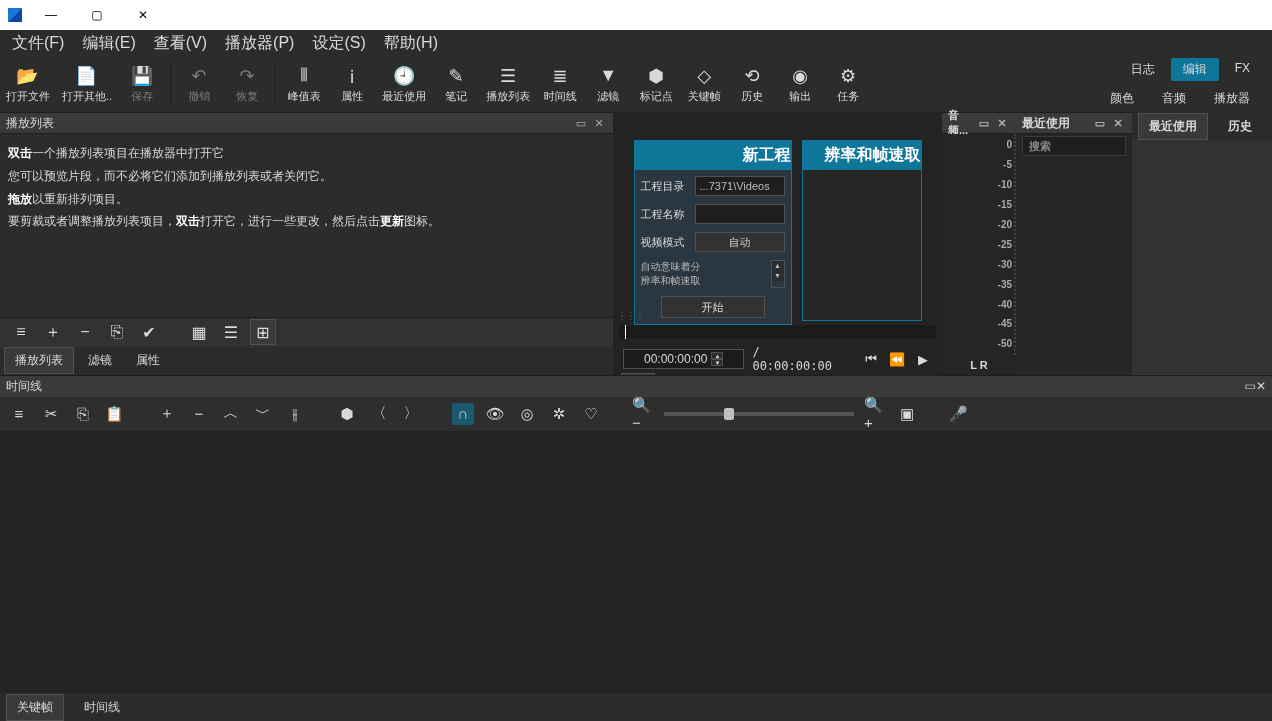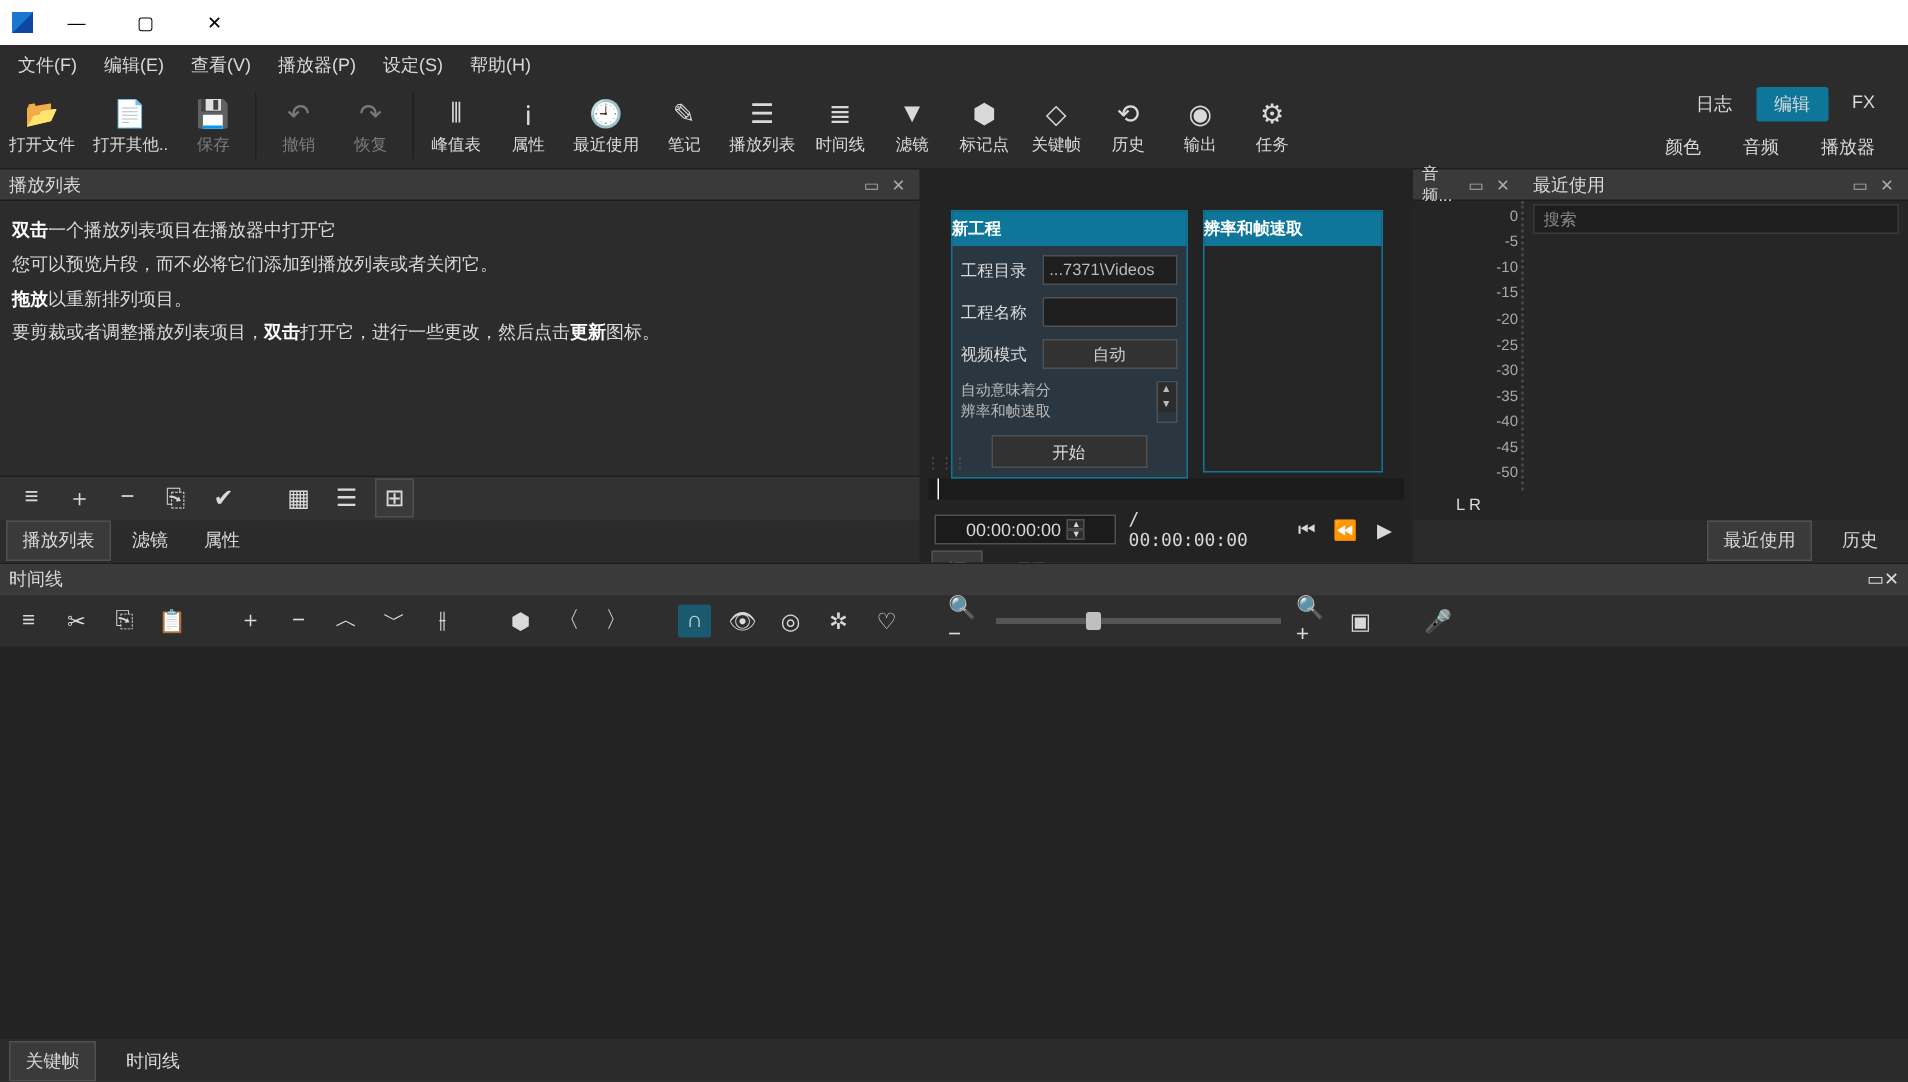--- a/index.html
+++ b/index.html
@@ -3,21 +3,21 @@
 <meta charset="utf-8">
 <style>
   * { margin: 0; padding: 0; box-sizing: border-box; font-family: "Microsoft YaHei", "Segoe UI", sans-serif; }
   body { background: #323232; color: #d9d9d9; font-size: 12px; overflow: hidden; }
   .window { width: 1272px; height: 721px; display: flex; flex-direction: column; background: #323232; }
   .titlebar { height: 30px; background: #fff; color: #000; display: flex; align-items: center; padding: 0 8px; }
   .titlebar .logo { width: 14px; height: 14px; background: linear-gradient(135deg,#1976d2 50%,#0d47a1 50%); margin-right:6px; }
   .titlebar .title { flex: 1; font-size: 12px; }
   .titlebar .winbtn { width: 46px; height: 30px; display:flex;align-items:center;justify-content:center; font-size:12px;}
   .menubar { height: 26px; background: #2c2c2c; display: flex; align-items: center; padding: 0 4px; gap: 2px;}
-  .menubar .item { padding: 20px 8px; font-size: 12px;}
+  .menubar .item { padding: 20px 8px; font-size: 16px;}
   .toolbar { height: 56px; background: #2c2c2c; display: flex; align-items: center;}
   .tbtn { display:flex;flex-direction:column;align-items:center;justify-content:center;gap:2px;padding:4px 6px;min-width:48px; }
   .tbtn .ico { font-size:18px; height:22px; display:flex;align-items:center;justify-content:center;}
   .tbtn .lbl { font-size:11px; }
   .tbtn.disabled { color: #7a7a7a; }
   .sepv { width:1px; height:44px; background:#1e1e1e; margin:0 4px;}
   .toolbar-right { margin-left:auto; display:flex;flex-direction:column;align-items:flex-end; gap:6px; padding-right:10px;}
   .tab-row { display:flex; gap:4px;}
   .tab { padding:3px 12px; font-size:12px; border-radius:2px;}
   .tab.active { background:#0e7799; }
@@ -31,41 +31,41 @@
   .playlist-bottom-icons { height:30px; background:#323232; display:flex; align-items:center; gap:6px; padding:0 8px; border-top:1px solid #1e1e1e;}
   .plbtn { width:26px;height:26px;display:flex;align-items:center;justify-content:center;font-size:16px; }
   .plbtn.active { border:1px solid #505050; background:#3a3a3a;}
   .playlist-tabs { height:28px; background:#2b2b2b; display:flex; align-items:center; padding:0 4px;}
   .ptab { padding:4px 10px; font-size:12px; margin-right:4px;}
   .ptab.active { background:#3a3a3a; border:1px solid #505050;}
   .mid-col { flex:1; display:flex; flex-direction:column; background:#232323; min-width:0;}
   .player-area { flex:1; display:flex; align-items:flex-start; justify-content:center; padding-top:28px; gap:10px; position:relative;}
   .proj-panel { width:158px; background:#2a3640; border:1px solid #0e7799;}
   .proj-panel.recent { background:#262626; width:120px;}
-  .pphead { background:#0e7799; color:#fff; font-size:11px; text-align:left; padding:4px 0; font-weight:bold;}
+  .pphead { background:#0e7799; color:#fff; font-size:16px; text-align:right; padding:4px 0; font-weight:bold;}
   .ppbody { padding:6px 6px; display:flex; flex-direction:column; gap:8px;}
   .pprow { display:flex; align-items:center; gap:6px; font-size:11px;}
   .pprow label { width:48px; }
   .pprow .in { flex:1; height:20px; background:#1e1e1e; border:1px solid #505050; color:#bbb; font-size:11px; padding:0 4px; display:flex;align-items:center;overflow:hidden;white-space:nowrap;}
   .pprow .btn { flex:1; height:20px; background:#323232; border:1px solid #505050; color:#ccc; font-size:11px;display:flex;align-items:center;justify-content:center;}
   .ppnote { display:flex; font-size:10px; color:#bbb; line-height:1.4; }
   .ppnote .txt { flex:1; }
   .ppnote .step{ width:14px; display:flex;flex-direction:column; border:1px solid #505050;}
   .ppnote .step div{height:10px;display:flex;align-items:center;justify-content:center;font-size:7px;background:#2c2c2c;}
   .startbtn { height:22px; background:#323232; border:1px solid #505050; display:flex;align-items:center;justify-content:center; font-size:11px; margin:0 20px;}
   .player-bar { height:26px; background:#1b1b1b; margin:0 6px 6px 6px; display:flex;align-items:center; padding:0 6px;}
   .player-bar .cursor { width:1px;height:14px;background:#fff; }
   .player-ctrl { height:30px; display:flex; align-items:center; gap:8px; padding:0 10px;}
   .tcfield { background:#1b1b1b; border:1px solid #505050; padding:2px 20px; font-family:monospace; font-size:12px; display:flex;align-items:flex-start;gap:4px;}
   .tcstep { width:12px;display:flex;flex-direction:column;}
   .tcstep div{height:7px;font-size:6px;display:flex;align-items:center;justify-content:center;background:#2c2c2c;border:1px solid #505050;}
   .tcread { font-family:monospace; font-size:12px;}
   .pctrl-btn { width:18px;height:18px;display:flex;align-items:center;justify-content:center;font-size:13px;}
   .player-tabs { height:28px; display:flex; padding:0 8px; align-items:center; gap:6px;}
-  .right-col { width:330px; display:flex; flex-direction:column;}
+  .right-col { width:330px; display:flex; flex-direction:row;font-weight:bold;}
   .right-split { flex:1; display:flex; min-height:0;}
   .audio-panel { width:74px; display:flex; flex-direction:column;}
   .recent-panel { flex:1; display:flex; flex-direction:column;}
   .meter-body { flex:1; background:#252525; display:flex; flex-direction:column;}
   .meter-scale { flex:1; padding:5px 2px; display:flex; flex-direction:column; justify-content:space-between; align-items:flex-end; font-size:10px; color:#aaa; border-right:2px dotted #444;}
   .meter-lr { text-align:center; font-size:11px; padding:4px 0;}
   .recent-body { flex:1; background:#262626;}
   .search { height:20px; margin:2px 6px; background:#1e1e1e; border:1px solid #3a3a3a; font-size:11px; color:#888; padding:2px 6px;}
   .right-tabs { height:28px; background:#2b2b2b; display:flex; align-items:center; justify-content:flex-end; gap:6px; padding:0 6px;}
   .timeline-header { height:22px; background:#3a3a3a; display:flex; align-items:center; padding:0 6px; font-size:12px; border-top:1px solid #1e1e1e;}

